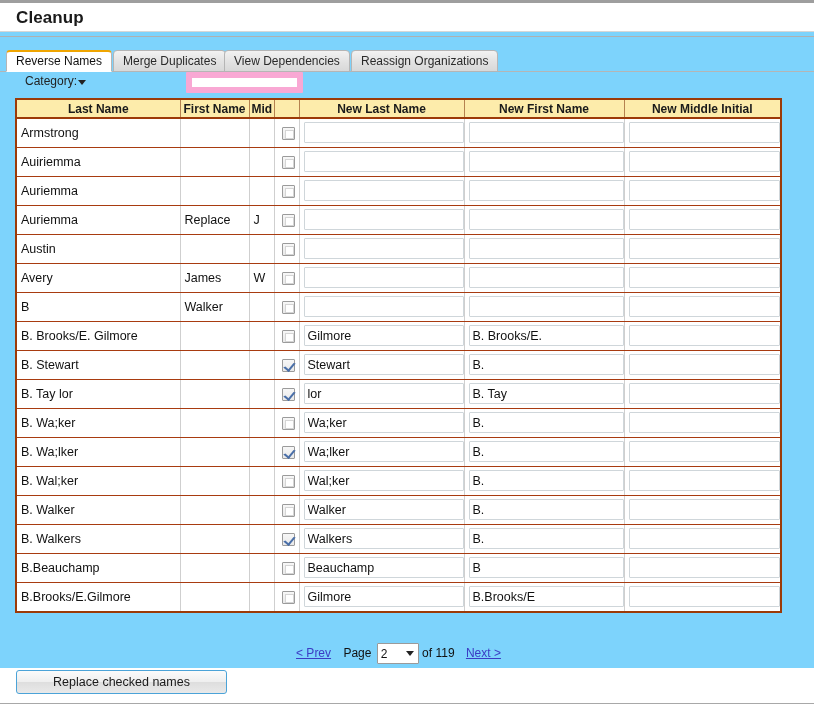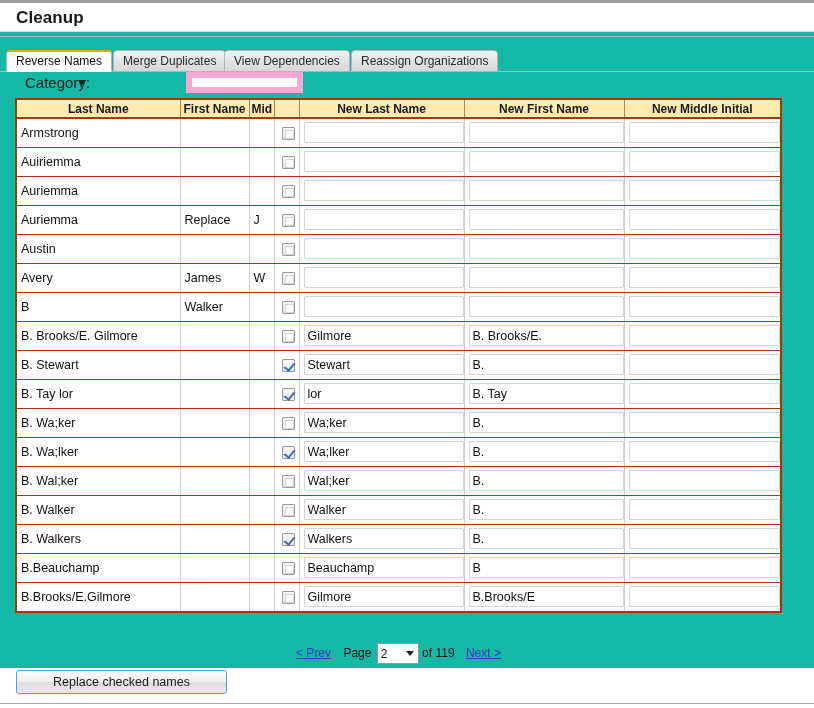--- a/index.html
+++ b/index.html
@@ -9,21 +9,21 @@
     background: #ffffff;
     font-family: "Liberation Sans", sans-serif;
     font-size: 12px;
     color: #000000;
     overflow: hidden;
   }
   #page {
     position: relative;
     width: 814px;
     height: 668px;
-    background: #14b8a6;
+    background: #7dd3fc;
   }
   .topbar {
     position: absolute; left: 0; top: 0;
     width: 814px; height: 3px;
     background: #9e9e9e;
   }
   .title-zone {
     position: absolute; left: 0; top: 3px;
     width: 814px; height: 29px;
     background: #ffffff;
@@ -74,21 +74,21 @@
     line-height: 19px;
   }
 
   
   .category-row {
     position: absolute; left: 0; top: 70px;
     width: 814px; height: 26px;
   }
   .category-label {
     position: absolute; left: 25px; top: 4px;
-    font-size: 15px; color: #222;
+    font-size: 12px; color: #222;
   }
   .category-select {
     position: absolute; left: 93px; top: 1px;
     width: 117px; height: 21px;
     font-family: "Liberation Sans", sans-serif;
     font-size: 12px;
     color: #111;
     background: #ffffff;
     border: 6px solid #f9a8d4;
     border-radius: 1px;

